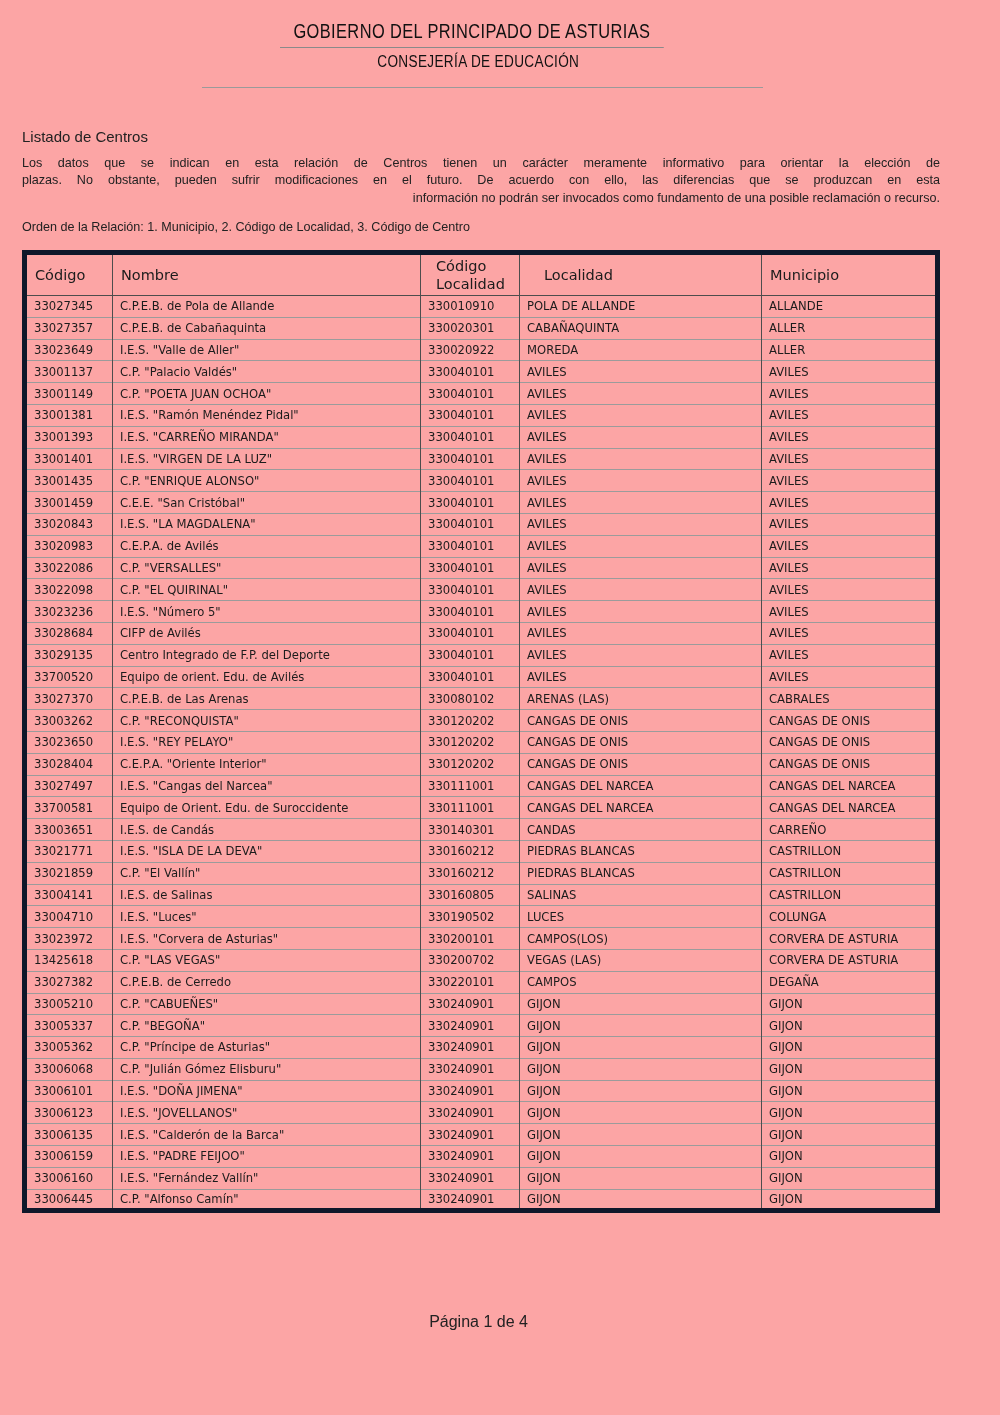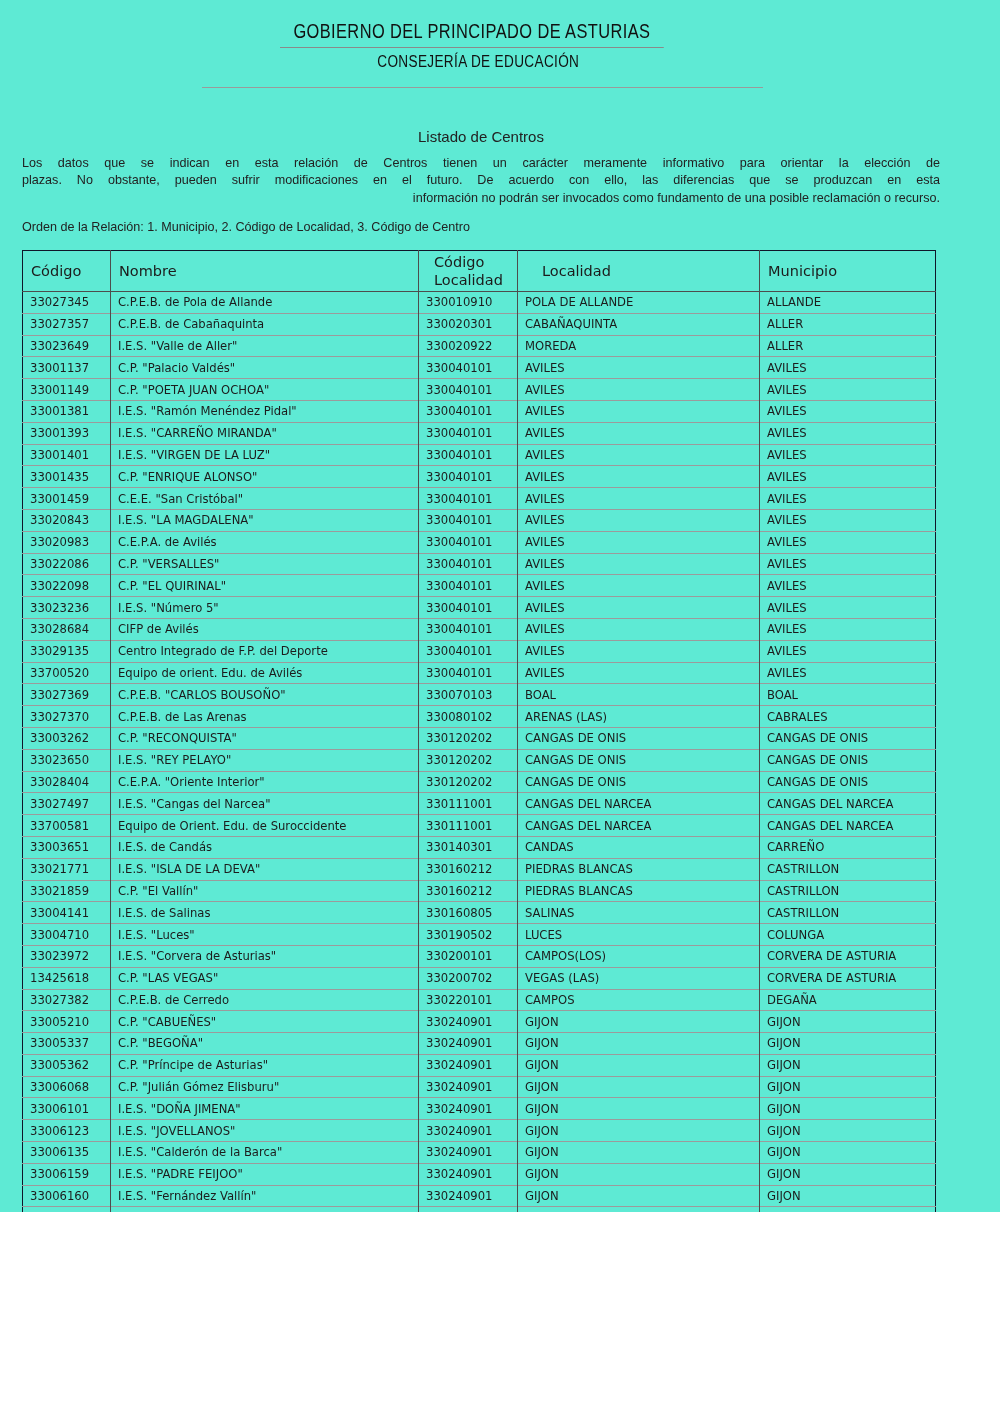--- a/index.html
+++ b/index.html
@@ -1,17 +1,17 @@
 <!DOCTYPE html>
 <html><head>
 <meta charset="utf-8">
 <style>
   html,body { margin:0; padding:0; background:#ffffff; }
   .page {
-    position:relative; width:1000px; height:1212px; background:#5eead4;
+    position:relative; width:1000px; height:1415px; background:#fca5a5;
     font-family:"Liberation Sans", sans-serif; color:#1f1f1f; overflow:hidden;
   }
   
   .letterhead { position:absolute; top:20px; left:0; width:1000px; height:70px; }
   .gov-name {
     position:absolute; left:280px; top:0; width:468px;
     transform:scaleX(0.82); transform-origin:left top;
     font-size:20px; letter-spacing:0.5px; white-space:nowrap; text-align:center;
     color:#111; border-bottom:1px solid #8a8a8a; padding-bottom:4px;
     font-family:"Liberation Sans", sans-serif;
@@ -22,38 +22,38 @@
     font-size:16px; letter-spacing:0.4px; white-space:nowrap; text-align:center;
     color:#111; font-family:"Liberation Sans", sans-serif;
   }
   .letterhead-rule {
     position:absolute; left:202px; top:67px; width:561px; height:0;
     border-top:1px solid #9a9a9a;
   }
   
   .doc-title {
     position:absolute; top:128px; left:22px; width:918px;
-    text-align:center; font-size:15px; color:#222;
+    text-align:left; font-size:15px; color:#222;
   }
   .intro { position:absolute; top:155px; left:22px; width:918px; font-size:12.6px; line-height:17.4px; color:#222; }
   .intro .jline { text-align:justify; text-align-last:justify; }
   .intro .lline { text-align:right; }
   .order-note { position:absolute; top:220px; left:22px; width:918px; font-size:12.6px; color:#222; }
   
   table.centers {
     position:absolute; top:250px; left:22px; width:913px;
     border-collapse:collapse; table-layout:fixed;
     font-family:"DejaVu Sans", sans-serif;
   }
   table.centers col.c1 { width:88px; }
   table.centers col.c2 { width:308px; }
   table.centers col.c3 { width:99px; }
   table.centers col.c4 { width:242px; }
   table.centers col.c5 { width:176px; }
-  table.centers { border:1px solid #0f172a; }
+  table.centers { border:5px solid #0f172a; }
   table.centers th {
     height:40px; font-size:14.5px; font-weight:normal; color:#1c1c1c;
     text-align:left; vertical-align:middle; padding:0 8px;
     border-right:1px solid #4d4d4d; border-bottom:1px solid #4d4d4d;
     line-height:18px;
   }
   table.centers th.th-cod-loc { padding:0 2px 0 15px; }
   table.centers th.th-localidad { padding-left:24px; }
   table.centers th:last-child { border-right:none; }
   table.centers td {
@@ -228,27 +228,20 @@
           <td>AVILES</td>
         </tr>
         <tr>
           <td>33700520</td>
           <td>Equipo de orient. Edu. de Avilés</td>
           <td>330040101</td>
           <td>AVILES</td>
           <td>AVILES</td>
         </tr>
         <tr>
-          <td>33027369</td>
-          <td>C.P.E.B. "CARLOS BOUSOÑO"</td>
-          <td>330070103</td>
-          <td>BOAL</td>
-          <td>BOAL</td>
-        </tr>
-        <tr>
           <td>33027370</td>
           <td>C.P.E.B. de Las Arenas</td>
           <td>330080102</td>
           <td>ARENAS (LAS)</td>
           <td>CABRALES</td>
         </tr>
         <tr>
           <td>33003262</td>
           <td>C.P. "RECONQUISTA"</td>
           <td>330120202</td>

